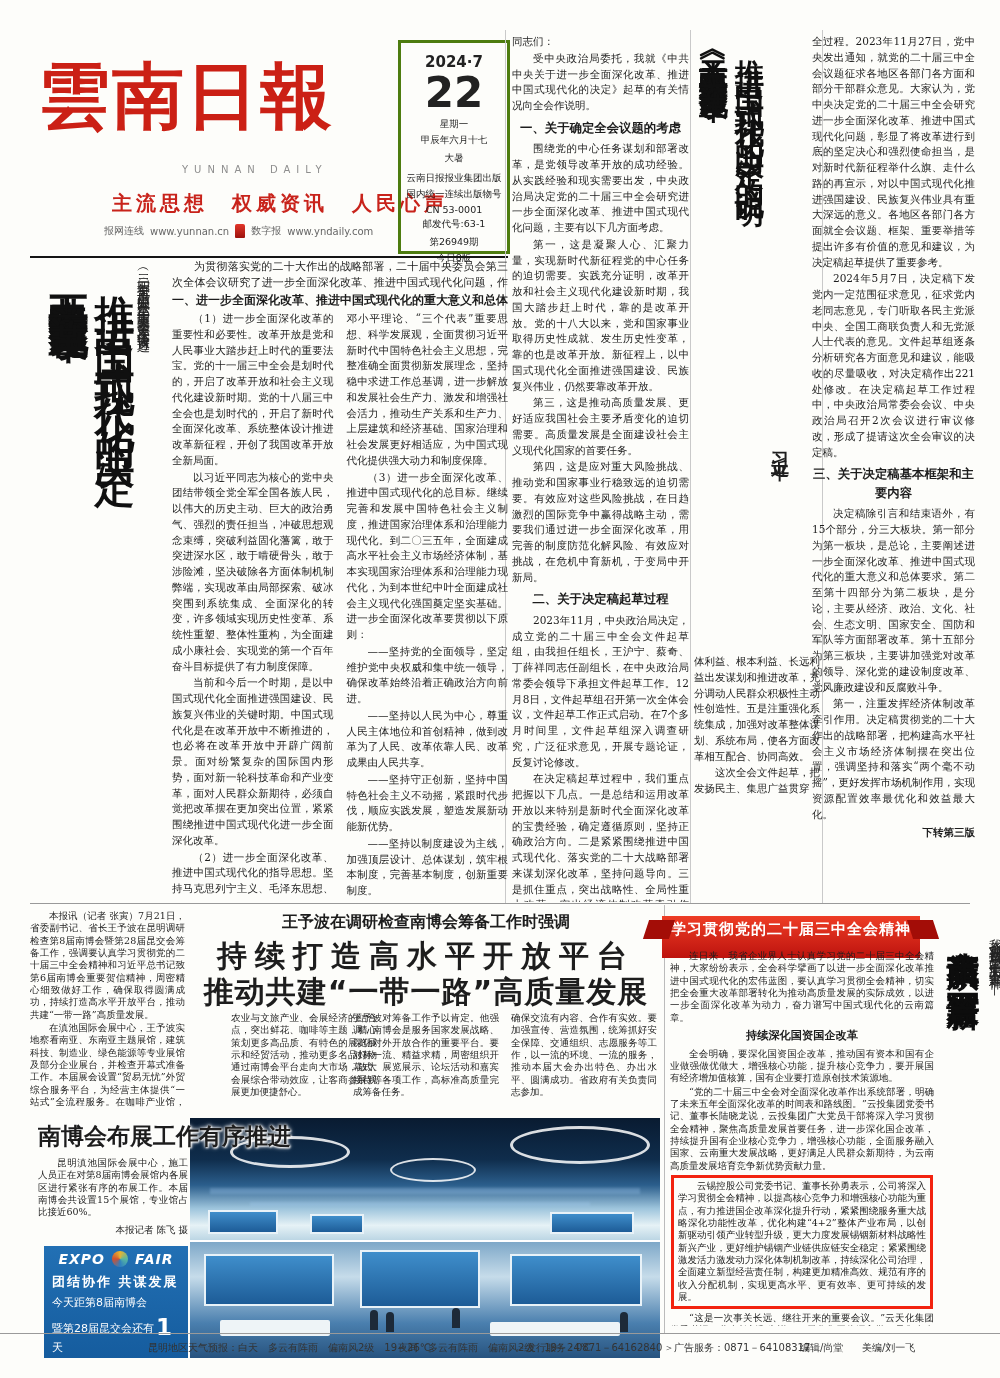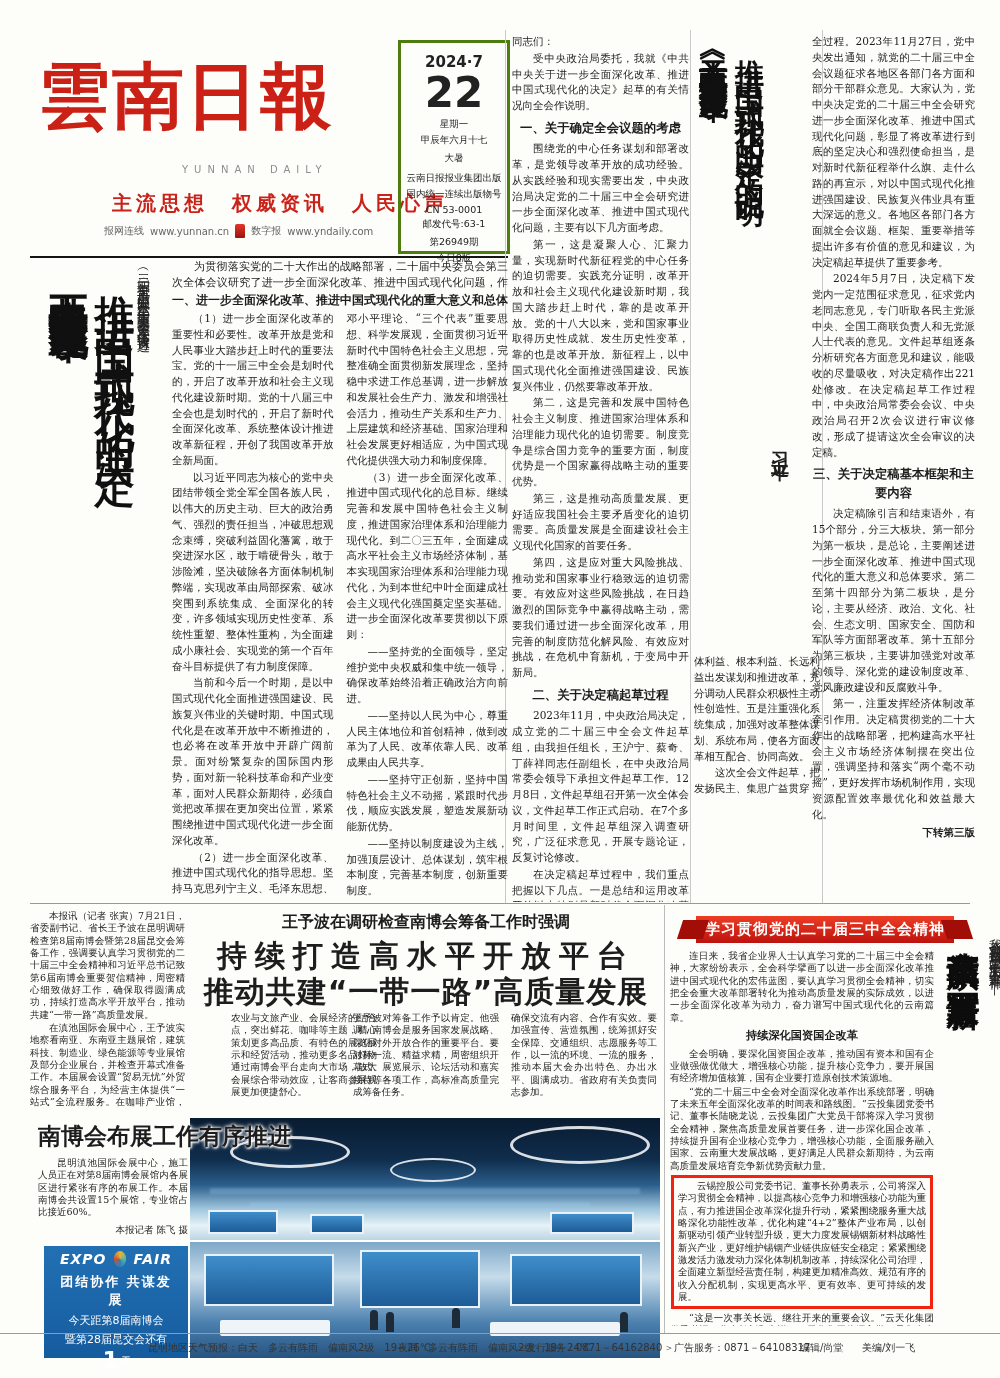--- a/index.html
+++ b/index.html
@@ -25,21 +25,21 @@
 .torch { width:10px; height:14px; background:linear-gradient(180deg,#e2362a,#9c120c); border-radius:2px 2px 1px 1px; }
 .datebox { border:3px solid #4d7c0f; text-align:center; font-family:"DejaVu Sans",sans-serif; padding-top:10px; color:#222; }
 .datebox .ym { font-size:15px; font-weight:bold; }
 .datebox .dd { font-size:42px; font-weight:bold; line-height:1.05; }
 .datebox .sm { font-size:9.5px; margin-top:3px; }
 .dec-line { font-weight:bold; font-family:"DejaVu Sans",sans-serif; color:#101010; }
 .banner { background:linear-gradient(180deg,#ee3d25,#bd130e); color:#fff; font-weight:bold; font-family:"DejaVu Sans",sans-serif; text-align:center; }
 .banner:before, .banner:after { content:""; position:absolute; top:4px; width:26px; height:19px; background:#a30d07; }
 .banner:before { left:-16px; transform:skewX(-18deg); }
 .banner:after { right:-16px; transform:skewX(18deg); }
-.bluebox { background:linear-gradient(180deg,#2270b4,#155c9e); color:#fff; text-align:center; font-family:"DejaVu Sans",sans-serif; padding:5px 16px; }
+.bluebox { background:linear-gradient(180deg,#2270b4,#155c9e); color:#fff; font-family:"DejaVu Sans",sans-serif; padding:5px 8px; }
 .bluebox .logos { display:flex; justify-content:center; align-items:center; gap:7px; font-weight:bold; font-style:italic; font-size:14px; letter-spacing:1px; }
 .peacock { width:16px; height:16px; border-radius:50%; background:conic-gradient(#e8b430,#57b8a0,#2e7fc0,#d2502e,#e8b430); }
 .bluebox .bslogan { font-size:13px; font-weight:bold; letter-spacing:2px; margin-top:6px; }
 .bluebox .bline { font-size:11px; margin-top:4px; }
 .bluebox .bday { font-size:23px; font-weight:bold; vertical-align:-3px; padding:0 2px; }
 .photo { overflow:hidden; }
 .photo-top { position:absolute; left:0; top:0; width:100%; height:122px; background:linear-gradient(180deg,#091b31 0%,#0f2d4c 34%,#2b5e8c 55%,#9dc4dc 74%,#e6f2f6 88%,#bcd6e4 100%); }
 .ring { position:absolute; border:3px solid rgba(255,255,255,.85); border-radius:50%; }
 .glow { position:absolute; background:rgba(173,216,255,.5); filter:blur(1px); }
 .photo-bot { position:absolute; left:0; top:124px; width:100%; height:116px; background:linear-gradient(180deg,#7ea8c8 0%,#c6dcea 30%,#4a7fae 70%,#27537f 100%); }
@@ -103,21 +103,20 @@
       <p class="fi fi-p">——坚持守正创新，坚持中国特色社会主义不动摇，紧跟时代步伐，顺应实践发展，塑造发展新动能新优势。</p>
       <p class="fi fi-p">——坚持以制度建设为主线，加强顶层设计、总体谋划，筑牢根本制度，完善基本制度，创新重要制度。</p>
     </div>
 
   <div class="abs colflow fs105" style="left:512px;top:34px;width:177px;height:868px;">
       <p class="fi fi-lead">同志们：</p>
       <p class="fi fi-p">受中央政治局委托，我就《中共中央关于进一步全面深化改革、推进中国式现代化的决定》起草的有关情况向全会作说明。</p>
       <p class="fi fi-h">一、关于确定全会议题的考虑</p>
       <p class="fi fi-p">围绕党的中心任务谋划和部署改革，是党领导改革开放的成功经验。从实践经验和现实需要出发，中央政治局决定党的二十届三中全会研究进一步全面深化改革、推进中国式现代化问题，主要有以下几方面考虑。</p>
       <p class="fi fi-p">第一，这是凝聚人心、汇聚力量，实现新时代新征程党的中心任务的迫切需要。实践充分证明，改革开放和社会主义现代化建设新时期，我国大踏步赶上时代，靠的是改革开放。党的十八大以来，党和国家事业取得历史性成就、发生历史性变革，靠的也是改革开放。新征程上，以中国式现代化全面推进强国建设、民族复兴伟业，仍然要靠改革开放。</p>
-      <p class="fi fi-p">第二，这是完善和发展中国特色社会主义制度、推进国家治理体系和治理能力现代化的迫切需要。制度竞争是综合国力竞争的重要方面，制度优势是一个国家赢得战略主动的重要优势。</p>
       <p class="fi fi-p">第三，这是推动高质量发展、更好适应我国社会主要矛盾变化的迫切需要。高质量发展是全面建设社会主义现代化国家的首要任务。</p>
       <p class="fi fi-p">第四，这是应对重大风险挑战、推动党和国家事业行稳致远的迫切需要。有效应对这些风险挑战，在日趋激烈的国际竞争中赢得战略主动，需要我们通过进一步全面深化改革，用完善的制度防范化解风险、有效应对挑战，在危机中育新机，于变局中开新局。</p>
       <p class="fi fi-h">二、关于决定稿起草过程</p>
       <p class="fi fi-p">2023年11月，中央政治局决定，成立党的二十届三中全会文件起草组，由我担任组长，王沪宁、蔡奇、丁薛祥同志任副组长，在中央政治局常委会领导下承担文件起草工作。12月8日，文件起草组召开第一次全体会议，文件起草工作正式启动。在7个多月时间里，文件起草组深入调查研究，广泛征求意见，开展专题论证，反复讨论修改。</p>
       <p class="fi fi-p">在决定稿起草过程中，我们重点把握以下几点。一是总结和运用改革开放以来特别是新时代全面深化改革的宝贵经验，确定遵循原则，坚持正确政治方向。二是紧紧围绕推进中国式现代化、落实党的二十大战略部署来谋划深化改革，坚持问题导向。三是抓住重点，突出战略性、全局性重大改革，突出经济体制改革牵引作用。四是坚持人民至上，从人民整</p>
     </div>
 
   <div class="abs vtext dec-line" style="left:694px;top:36px;height:612px;font-size:29px;letter-spacing:2px;">关于《中共中央关于进一步全面深化改革、</div>
   <div class="abs vtext dec-line" style="left:730px;top:36px;height:618px;font-size:29px;letter-spacing:10px;">推进中国式现代化的决定》的说明</div>
   <div class="abs vtext" style="left:768px;top:438px;height:100px;font-size:18px;font-weight:bold;letter-spacing:6px;">习近平</div>
@@ -190,21 +189,21 @@
       <span class="peacock"></span>
       <span>FAIR</span>
     </div>
     <div class="bslogan">团结协作 共谋发展</div>
     <div class="bline">今天距第8届南博会</div>
     <div class="bline">
       <span>暨第28届昆交会还有</span><span class="bday">1</span><span>天</span>
     </div>
   </div>
 
-  <div class="abs banner" style="left:696px;top:916px;width:258px;height:27px;font-size:15px;letter-spacing:1px;line-height:27px;">学习贯彻党的二十届三中全会精神</div>
+  <div class="abs banner" style="left:662px;top:916px;width:258px;height:42px;font-size:15px;letter-spacing:1px;line-height:27px;">学习贯彻党的二十届三中全会精神</div>
   <div class="abs colflow fs95" style="left:670px;top:950px;width:264px;height:376px;">
       <p class="fi fi-p">连日来，我省企业界人士认真学习党的二十届三中全会精神，大家纷纷表示，全会科学擘画了以进一步全面深化改革推进中国式现代化的宏伟蓝图，要认真学习贯彻全会精神，切实把全会重大改革部署转化为推动高质量发展的实际成效，以进一步全面深化改革为动力，奋力谱写中国式现代化的云南篇章。</p>
       <p class="fi fi-h">持续深化国资国企改革</p>
       <p class="fi fi-p">全会明确，要深化国资国企改革，推动国有资本和国有企业做强做优做大，增强核心功能，提升核心竞争力，要开展国有经济增加值核算，国有企业要打造原创技术策源地。</p>
       <p class="fi fi-p">“党的二十届三中全会对全面深化改革作出系统部署，明确了未来五年全面深化改革的时间表和路线图。”云投集团党委书记、董事长陆晓龙说，云投集团广大党员干部将深入学习贯彻全会精神，聚焦高质量发展首要任务，进一步深化国企改革，持续提升国有企业核心竞争力，增强核心功能，全面服务融入国家、云南重大发展战略，更好满足人民群众新期待，为云南高质量发展培育竞争新优势贡献力量。</p>
       <p class="fi fi-box">云锡控股公司党委书记、董事长孙勇表示，公司将深入学习贯彻全会精神，以提高核心竞争力和增强核心功能为重点，有力推进国企改革深化提升行动，紧紧围绕服务重大战略深化功能性改革，优化构建“4+2”整体产业布局，以创新驱动引领产业转型升级，更大力度发展锡铟新材料战略性新兴产业，更好维护锡铟产业链供应链安全稳定；紧紧围绕激发活力激发动力深化体制机制改革，持续深化公司治理，全面建立新型经营责任制，构建更加精准高效、规范有序的收入分配机制，实现更高水平、更有效率、更可持续的发展。</p>
       <p class="fi fi-p">“这是一次事关长远、继往开来的重要会议。”云天化集团党委书记、董事长刘和兴说，云天化集团将深入学习贯彻全会精神，锚定省委“3815”战略发展目标，聚焦集团肥料产业、玻纤及复合材料、化工新材料三大主业，加快新旧动能转换提速，持续做强主业。</p>
     </div>
   <div class="abs vtext headline-v" style="left:940px;top:925px;height:438px;">高举改革大旗　谱写发展新篇</div>
   <div class="abs vtext kicker-v" style="left:986px;top:928px;height:345px;">我省企业界认真学习党的二十届三中全会精神——</div>

